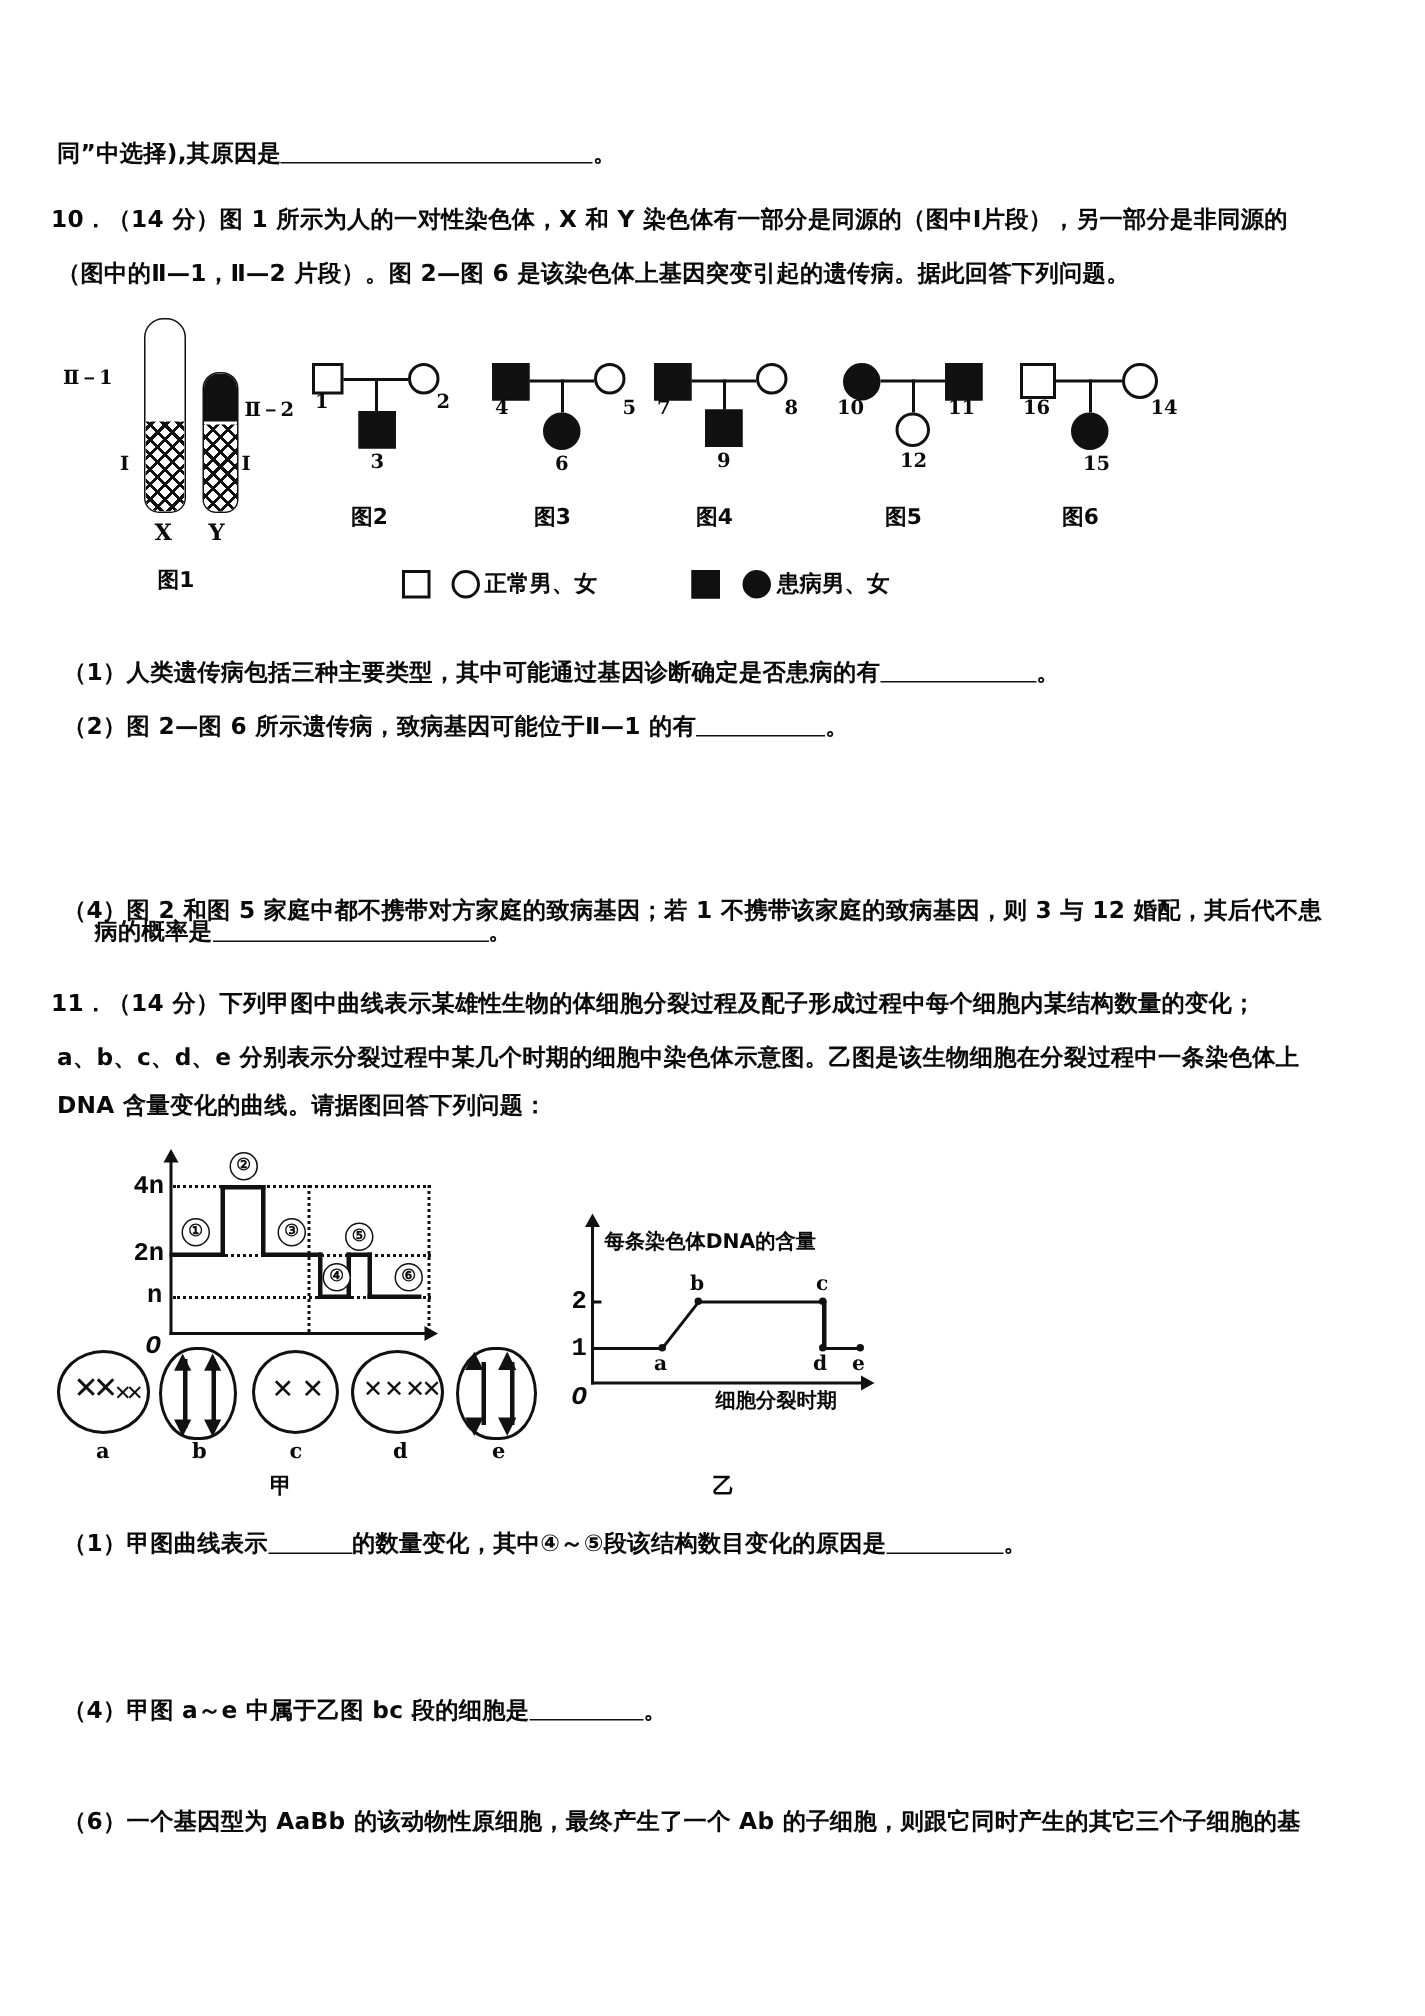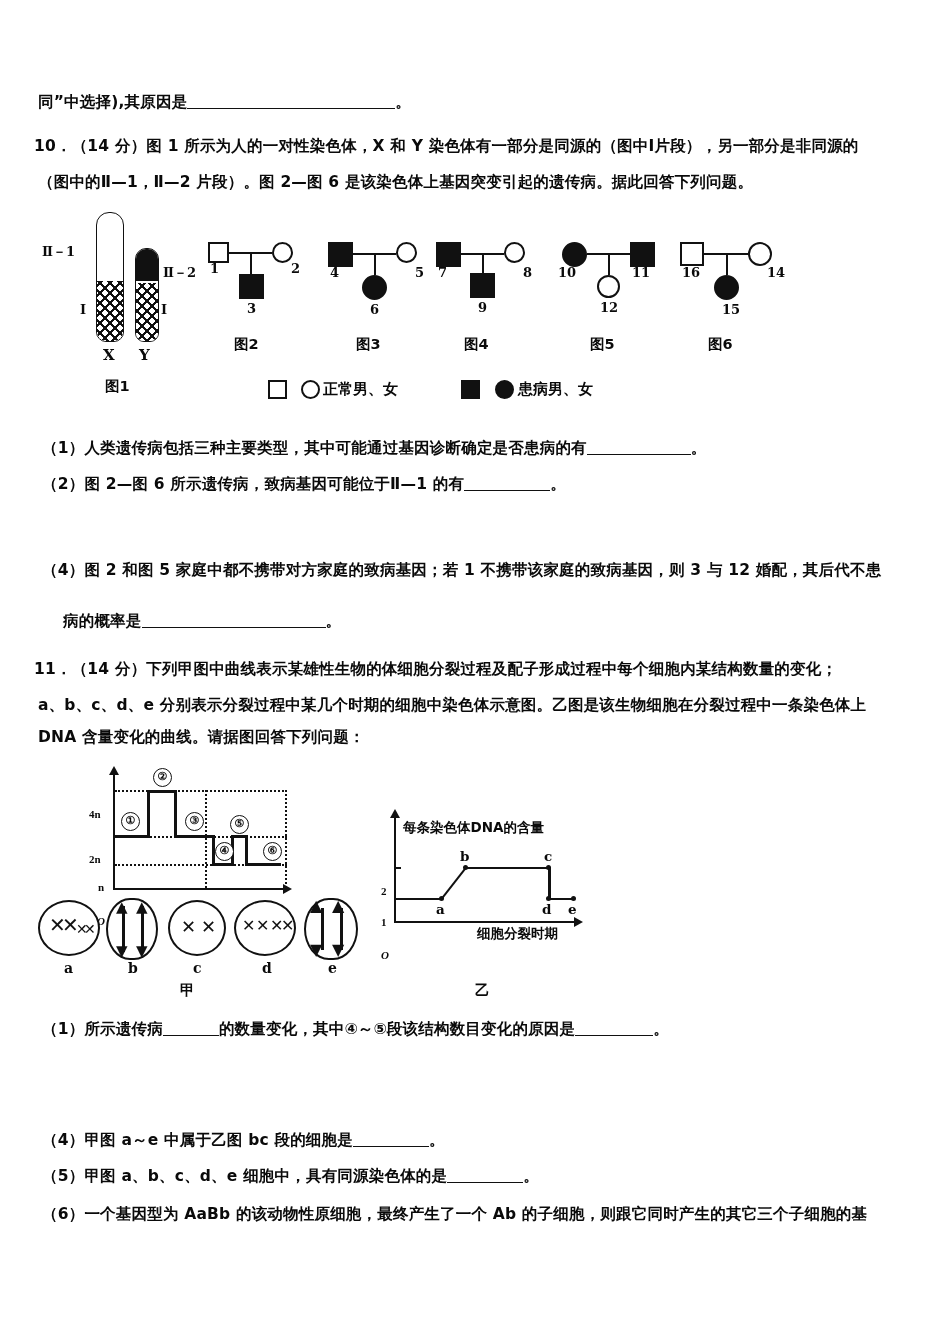--- a/index.html
+++ b/index.html
@@ -170,25 +170,24 @@
     height: 0;
     border-top: 2px dotted #111;
   }
   .dash-v {
     position: absolute;
     width: 0;
     border-left: 2px dotted #111;
   }
   .tickl {
     position: absolute;
-    font-size: 11px;
-    font-weight: 700;
-    font-family: Liberation Serif, serif;
+    font-size: 17px;
+    font-weight: 700;
+    font-family: Liberation Mono, monospace;
     white-space: nowrap;
-    margin-top: 26px;
   }
   .circnum {
     position: absolute;
     width: 17px; height: 17px;
     border: 1.6px solid #111;
     border-radius: 50%;
     font-size: 11px;
     font-weight: 700;
     text-align: center;
     line-height: 15px;
@@ -353,21 +352,21 @@
   <div class="ln" style="left:42px; top:438px;">
     <span>（1）</span><span>人类遗传病包括三种主要类型，其中可能通过基因诊断确定是否患病的有</span><span class="blank" style="width:104px;"></span><span>。</span>
   </div>
 
   <div class="ln" style="left:42px; top:474px;">
     <span>（2）</span><span>图 2—图 6 所示遗传病，致病基因可能位于Ⅱ—1 的有</span><span class="blank" style="width:86px;"></span><span>。</span>
   </div>
 
 
 
-  <div class="ln" style="left:42px; top:560px;">
+  <div class="ln" style="left:42px; top:597px;">
     <span>（4）</span><span>图 2 和图 5 家庭中都不携带对方家庭的致病基因；若 1 不携带该家庭的致病基因，则 3 与 12 婚配，其后代不患</span>
   </div>
 
   <div class="ln" style="left:38px; top:611px;margin-left:25px;">
     <span>病的概率是</span><span class="blank" style="width:184px;"></span><span>。</span>
   </div>
 
   <div class="ln" style="left:34px; top:659px;">
     <span class="qnum">11．</span><span>（14 分）</span><span>下列甲图中曲线表示某雄性生物的体细胞分裂过程及配子形成过程中每个细胞内某结构数量的变化；</span>
   </div>
@@ -489,30 +488,27 @@
     <div class="ptlabel" style="left:157px; top:86px;">d</div>
     <div class="dot" style="left:186px; top:81px;"></div>
     <div class="ptlabel" style="left:183px; top:86px;">e</div>
 
     <div class="axis-title" style="left:92px; top:110px;">细胞分裂时期</div>
   </div>
 
   <div class="cap" style="left:475px; top:981px;">乙</div>
 
   <div class="ln" style="left:42px; top:1019px;">
-    <span>（1）</span><span>所示遗传病</span><span class="blank" style="width:56px;"></span><span>的数量变化，其中④～⑤段该结构数目变化的原因是</span><span class="blank" style="width:78px;"></span><span>。</span>
+    <span>（1）</span><span>甲图曲线表示</span><span class="blank" style="width:56px;"></span><span>的数量变化，其中④～⑤段该结构数目变化的原因是</span><span class="blank" style="width:78px;"></span><span>。</span>
   </div>
 
 
 
   <div class="ln" style="left:42px; top:1130px;">
     <span>（4）</span><span>甲图 a～e 中属于乙图 bc 段的细胞是</span><span class="blank" style="width:76px;"></span><span>。</span>
   </div>
 
-  <div class="ln" style="left:42px; top:1166px;">
-    <span>（5）</span><span>甲图 a、b、c、d、e 细胞中，具有同源染色体的是</span><span class="blank" style="width:76px;"></span><span>。</span>
-  </div>
 
   <div class="ln" style="left:42px; top:1204px;">
     <span>（6）</span><span>一个基因型为 AaBb 的该动物性原细胞，最终产生了一个 Ab 的子细胞，则跟它同时产生的其它三个子细胞的基</span>
   </div>
 
 </div>
 
 </body></html>

